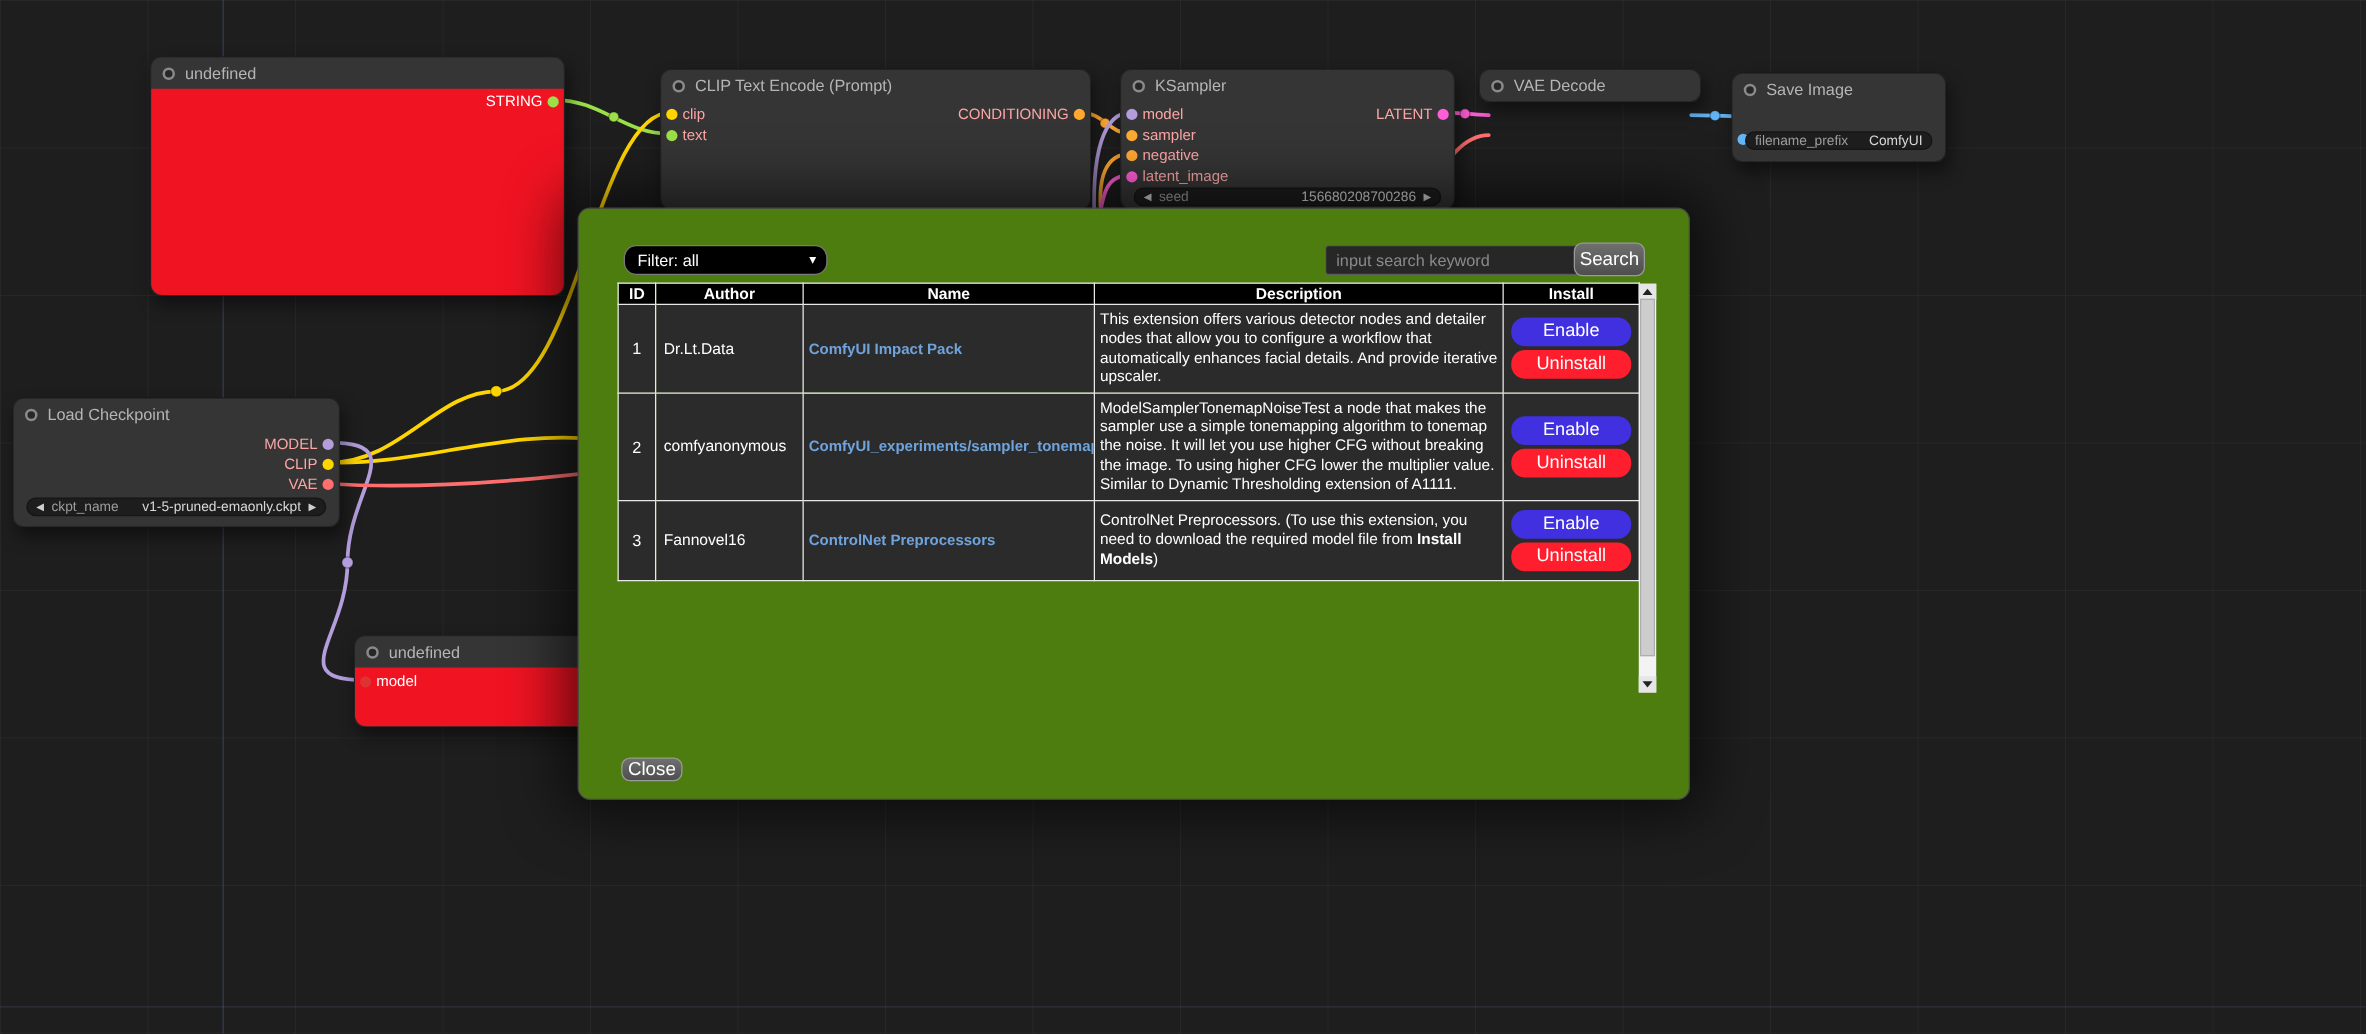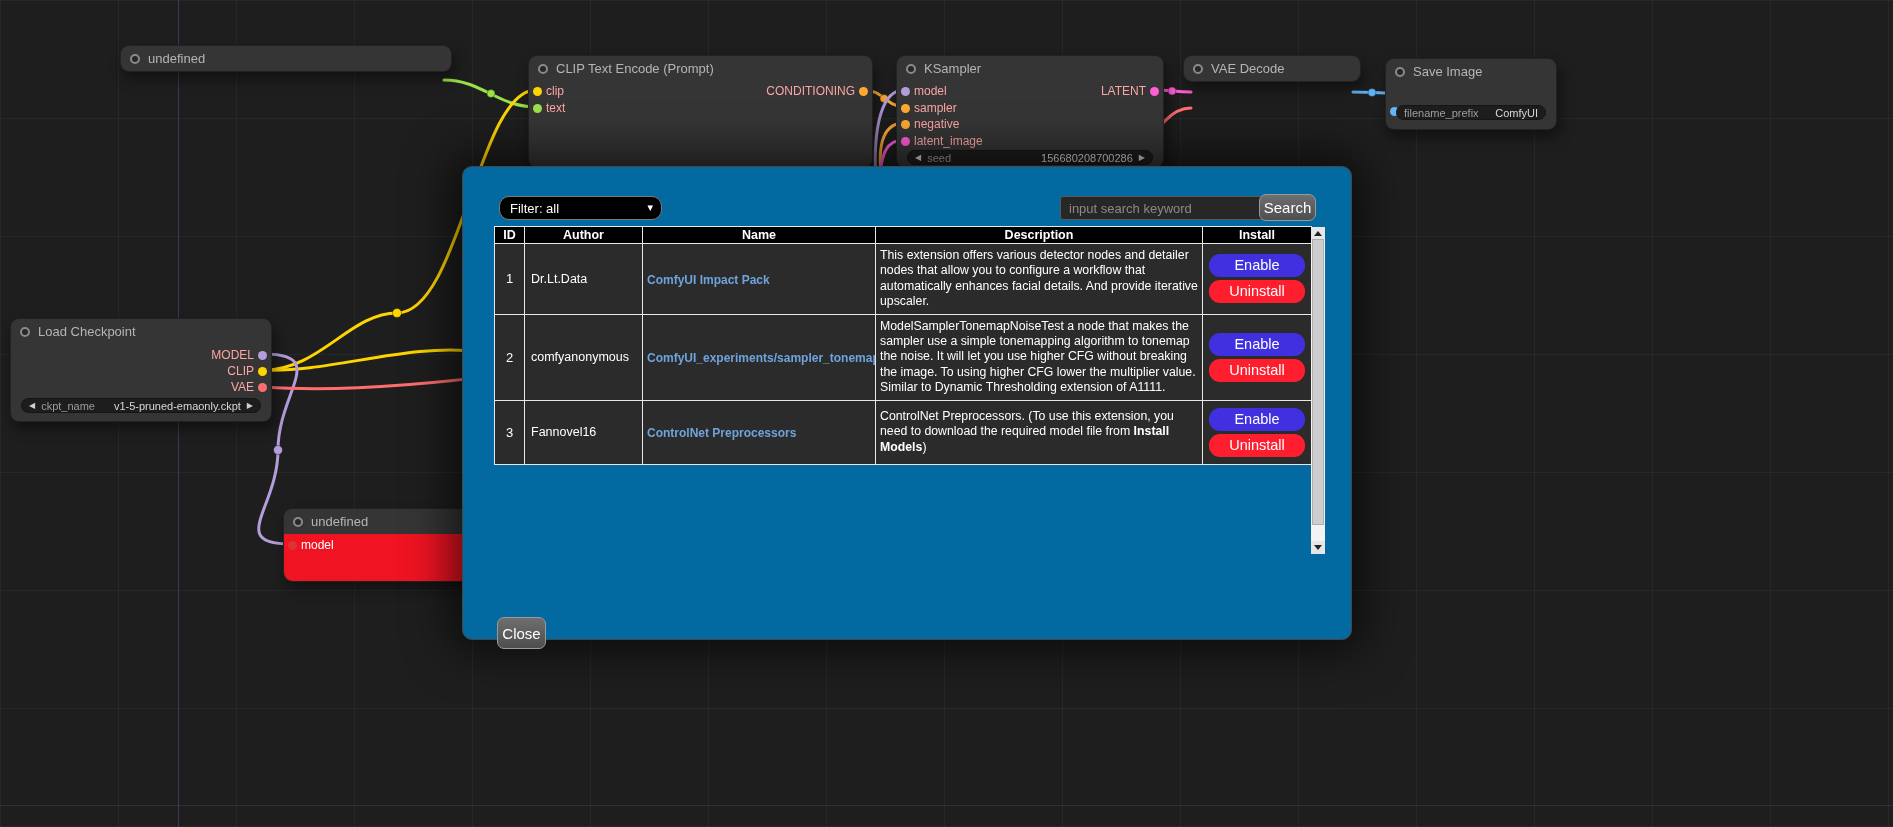--- a/index.html
+++ b/index.html
@@ -41,35 +41,35 @@
   .slot.in .port{left:4px}
   .slot.out .port{right:4px}
   .widget{position:absolute;left:10px;right:10px;height:15px;background:#1d1d1d;border-radius:8px;
           display:flex;align-items:center;gap:6px;padding:0 7px;font-size:11px;border:1px solid #151515}
   .warr{color:#cfcfcf;font-size:8px;line-height:15px;cursor:pointer}
   .wlabel{color:#9d9d9d}
   .wvalue{margin-left:auto;color:#d8d8d8}
 
   
   .modal{position:absolute;left:462px;top:166px;width:890px;height:474px;z-index:10;
-         background:#0369a1;border:1px solid #464646;border-radius:10px;
+         background:#4d7c0f;border:1px solid #464646;border-radius:10px;
          box-shadow:0 0 45px 12px rgba(0,0,0,.60)}
   .filter-wrap{position:absolute;left:36px;top:29px;width:163px;height:24px}
   select.filter{width:100%;height:100%;background:#000;color:#fff;border:1px solid #7a7a7a;
          border-radius:10px;padding:0 22px 0 10px;font-size:13px;appearance:none;-webkit-appearance:none;
          font-family:"Liberation Sans",sans-serif}
   .filter-caret{position:absolute;right:9px;top:5px;color:#fff;font-size:11px;pointer-events:none}
   .search-input{position:absolute;left:597px;top:29px;width:208px;height:24px;background:#272727;
          border:1px solid #5a5a5a;border-radius:3px;color:#ccc;font-size:13px;padding:0 8px;
          font-family:"Liberation Sans",sans-serif}
   .search-input::placeholder{color:#8a8a8a}
   .btn{background:linear-gradient(#6f6f6f,#4e4e4e);border:1px solid #9a9a9a;border-radius:7px;
        color:#fff;font-size:15px;cursor:pointer;font-family:"Liberation Sans",sans-serif}
   .search-btn{position:absolute;left:796px;top:27px;width:57px;height:27px}
-  .close-btn{position:absolute;left:34px;top:450px;width:49px;height:32px}
+  .close-btn{position:absolute;left:34px;top:439px;width:49px;height:19px}
 
   table.ext-table{position:absolute;left:31px;top:59px;width:817px;border-collapse:collapse;table-layout:fixed}
   .ext-table th{background:#000;color:#fff;font-size:12.5px;font-weight:bold;height:17px;
        border:1px solid #e8e8e8;padding:0}
   .ext-table td{background:#2b2b2b;color:#fff;border:1px solid #e8e8e8;vertical-align:middle}
   td.cell-id{text-align:center;font-size:13px}
   td.cell-author{font-size:12.5px;padding:0 6px}
   td.cell-name{padding:0 4px;overflow:hidden}
   .ext-link{color:var(--c-link_text);font-weight:bold;font-size:12px;text-decoration:none;white-space:nowrap}
   td.cell-desc{font-size:12.3px;line-height:15.4px;padding:4px 4px}
@@ -112,20 +112,26 @@
     <path d="M1156 90 C1170 90 1176 92 1191 92" style="stroke:var(--c-latent)"></path>
     <circle cx="1172" cy="91" r="4" style="fill:var(--c-latent)"></circle>
     <path d="M1353 92 C1368 92 1378 93 1393 93" style="stroke:var(--c-image)"></path>
     <circle cx="1372" cy="92.5" r="4" style="fill:var(--c-image)"></circle>
   </svg>
 
   <div class="node" style="left:120px;top:45px;width:332px">
     <div class="nhead">
       <span class="ndot"></span>
       <span class="ntitle">undefined</span>
+    </div>
+    <div class="nbody red" style="height:165px">
+      <div class="slot out light" style="top:3px">
+        <span>STRING</span>
+        <span class="port" style="background:var(--c-string)"></span>
+      </div>
     </div>
   </div>
 
   <div class="node" style="left:528px;top:55px;width:345px">
     <div class="nhead">
       <span class="ndot"></span>
       <span class="ntitle">CLIP Text Encode (Prompt)</span>
     </div>
     <div class="nbody" style="height:86px">
       <div class="slot in" style="top:3px">

